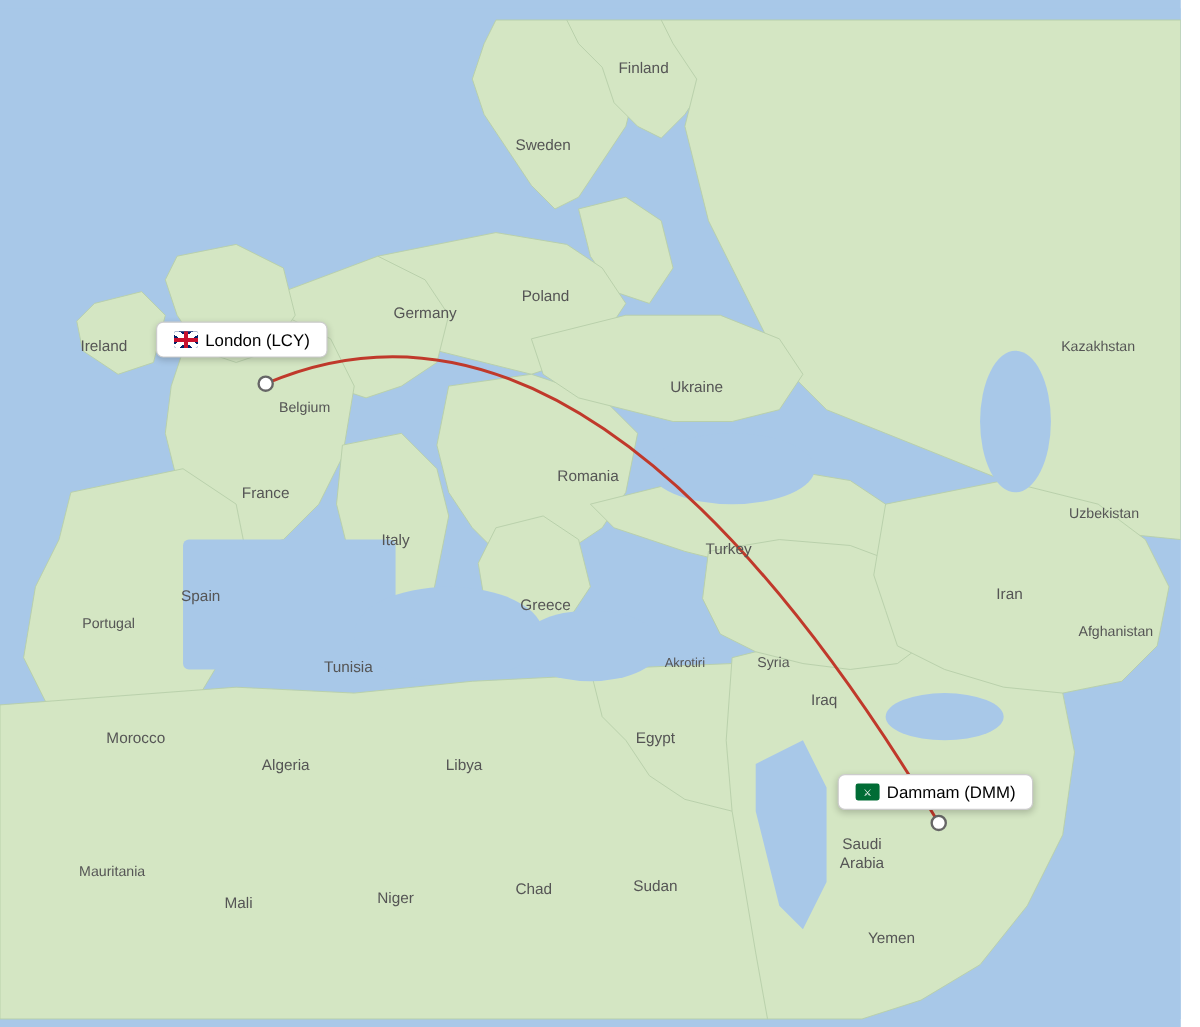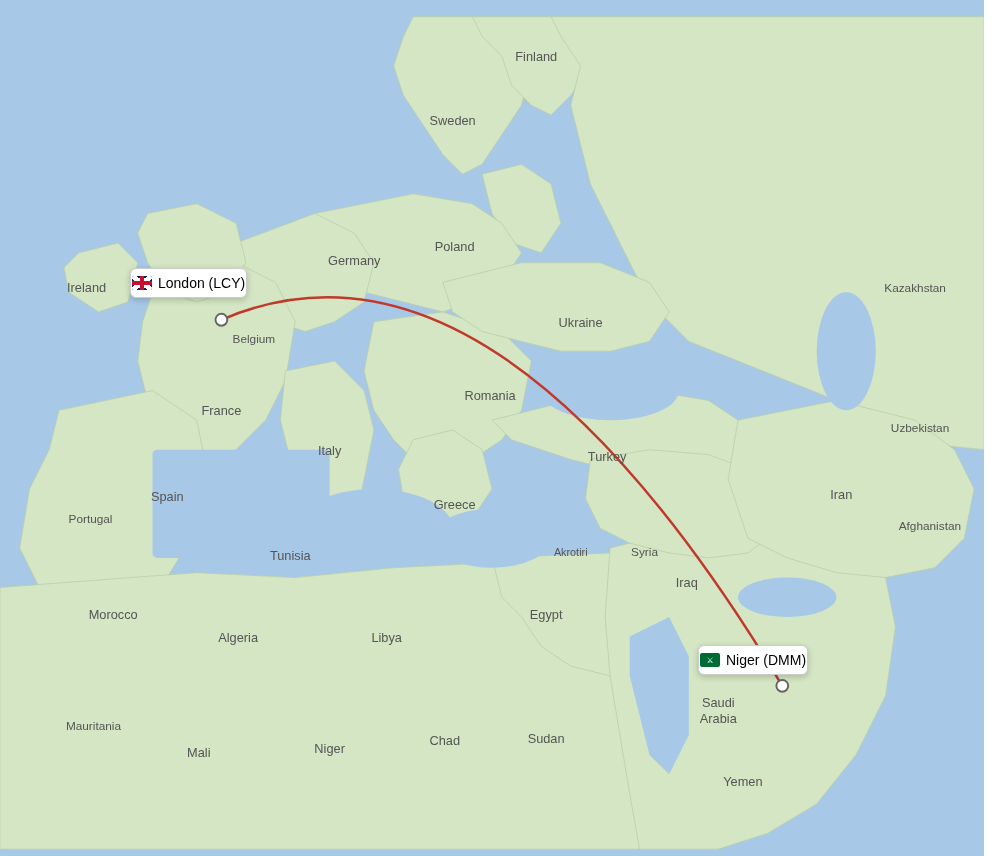--- a/index.html
+++ b/index.html
@@ -18,21 +18,21 @@
       position: absolute;
       top: 0;
       left: 0;
     }
 
     .location-label {
       position: absolute;
       background: white;
       border: 1px solid #ccc;
       border-radius: 6px;
-      padding: 6px 1px;
+      padding: 6px 14px;
       font-size: 14px;
       font-weight: 500;
       display: flex;
       align-items: center;
       gap: 6px;
       box-shadow: 0 2px 6px rgba(0,0,0,0.2);
       white-space: nowrap;
       z-index: 10;
       justify-content: flex-end;
     }
@@ -191,15 +191,15 @@
     <circle cx="795" cy="690" r="6" fill="white" stroke="#666" stroke-width="2"></circle>
   </svg>
 
   <div class="location-label" style="left: 130px; top: 268px;">
     <span class="flag uk-flag"></span>
     <span>London (LCY)</span>
   </div>
 
   <div class="location-label" style="left: 698px; top: 645px;">
     <span class="flag sa-flag"></span>
-    <span>Niger (DMM)</span>
+    <span>Dammam (DMM)</span>
   </div>
 </div>
 
 </body></html>

